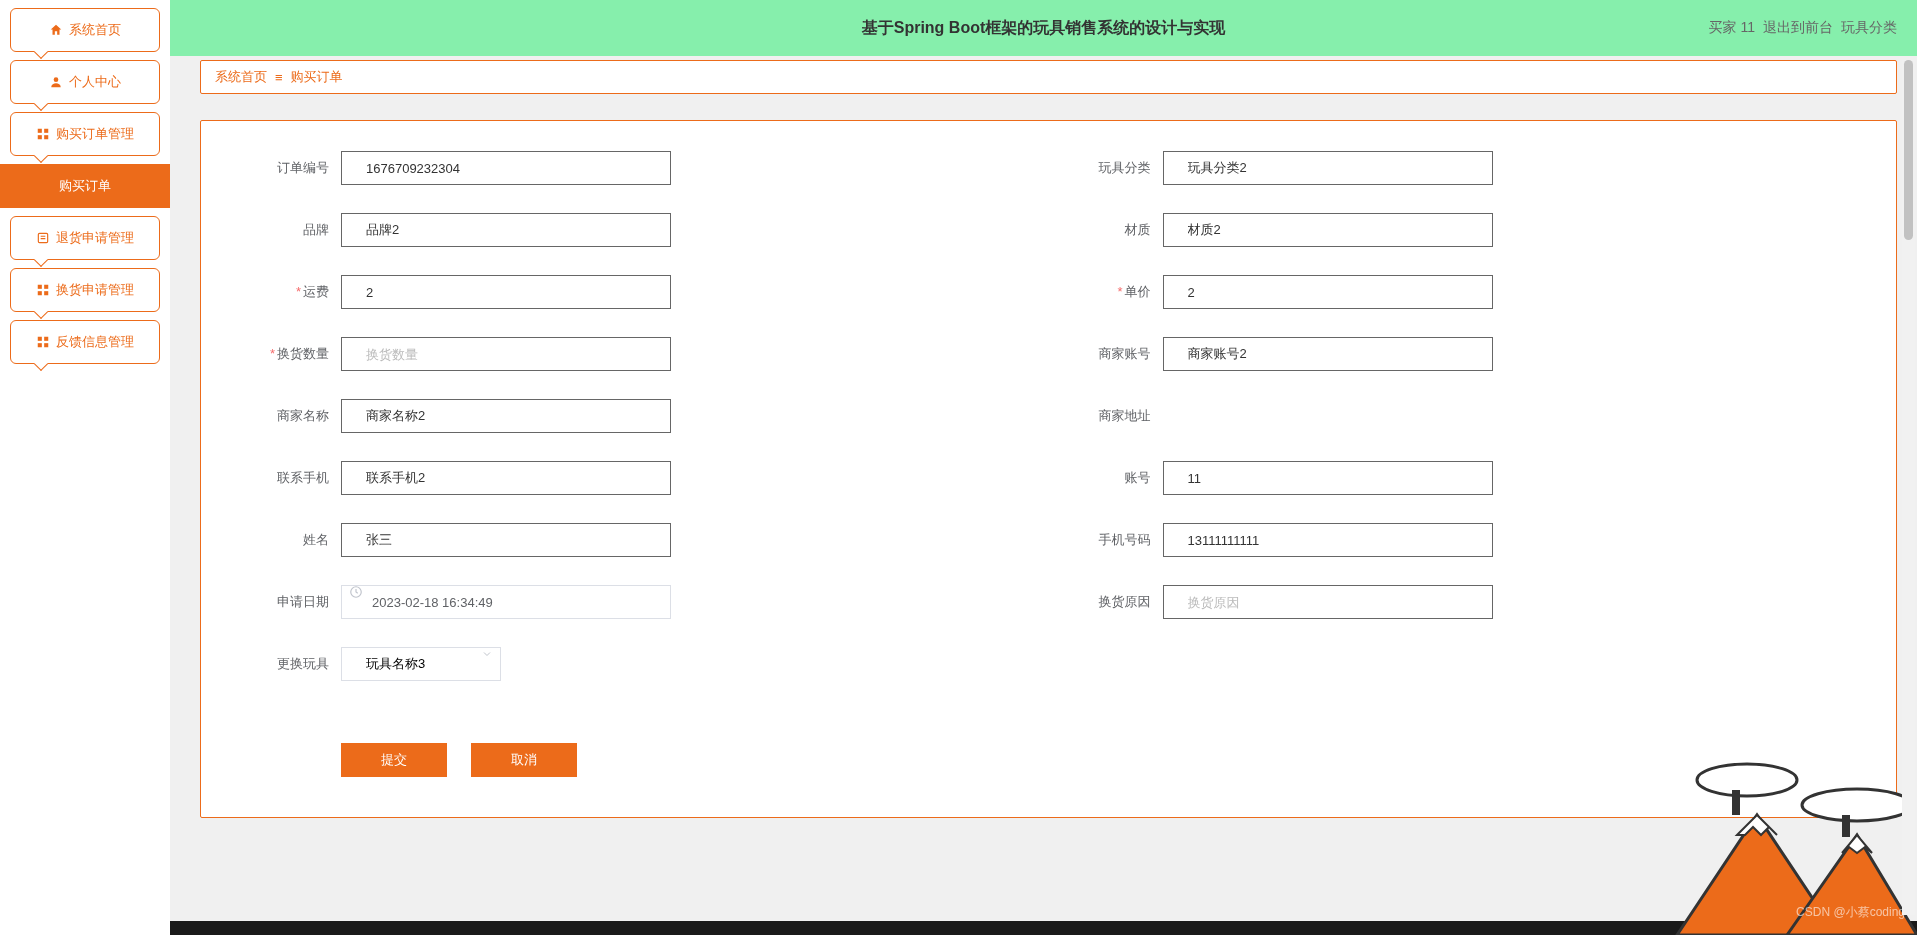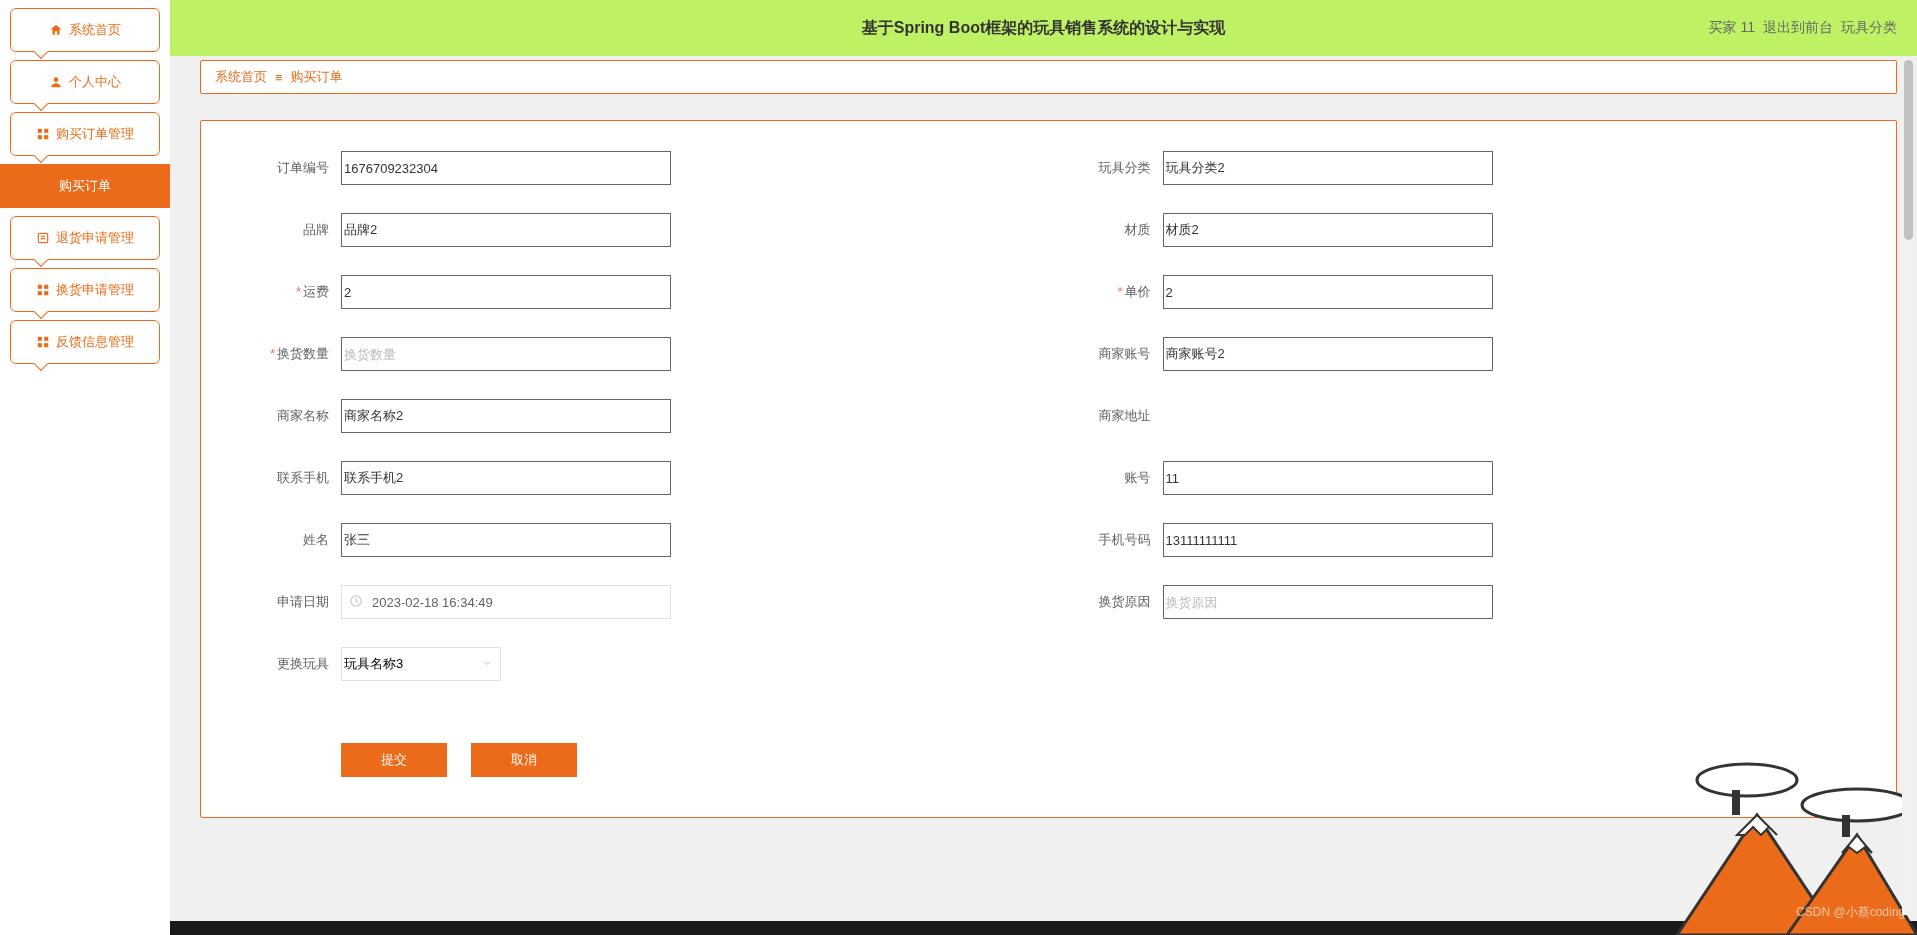--- a/index.html
+++ b/index.html
@@ -10,21 +10,21 @@
       color: #606266;
       overflow: hidden;
     }
     .app { width: 1917px; height: 935px; position: relative; }
     
     
     .header {
       position: absolute;
       top: 0; left: 170px; right: 0;
       height: 56px;
-      background: #bef264;
+      background: #86efac;
       display: flex;
       align-items: center;
       justify-content: center;
     }
     .header-title { font-size: 16px; font-weight: bold; color: #333; }
     .header-right {
       position: absolute; right: 20px;
       display: flex; gap: 8px; align-items: center;
       color: #666; font-size: 14px;
     }
@@ -96,27 +96,27 @@
     .form-label {
       width: 100px; text-align: right;
       padding-right: 12px;
       font-size: 13px; color: #606266;
     }
     .form-label .req { color: #f56c6c; margin-right: 2px; }
     .form-input {
       flex: 1; max-width: 330px;
       height: 34px;
       border: 1px solid #666;
-      padding: 0 2px;
+      padding: 0 24px;
       font-size: 13px;
       background: #fff;
     }
     .form-input.readonly { color: #333; }
     .form-input::placeholder { color: #bbb; }
-    .input-wrap { position: relative; flex: 1; max-width: 330px; display: flex; align-items: center; }
+    .input-wrap { position: relative; flex: 1; max-width: 330px; display: flex; align-items: flex-start; }
     .input-wrap .form-input { width: 100%; max-width: none; }
     .date-input { padding-left: 30px; border-color: #dcdfe6; color: #606266; }
     .date-icon { position: absolute; left: 8px; color: #c0c4cc; }
     .select-input { border-color: #dcdfe6; width: 160px; flex: none; }
     .select-wrap { position: relative; }
     .select-arrow { position: absolute; right: 8px; color: #c0c4cc; pointer-events: none; }
     
     .form-actions {
       margin-top: 22px;
       padding-left: 100px;

